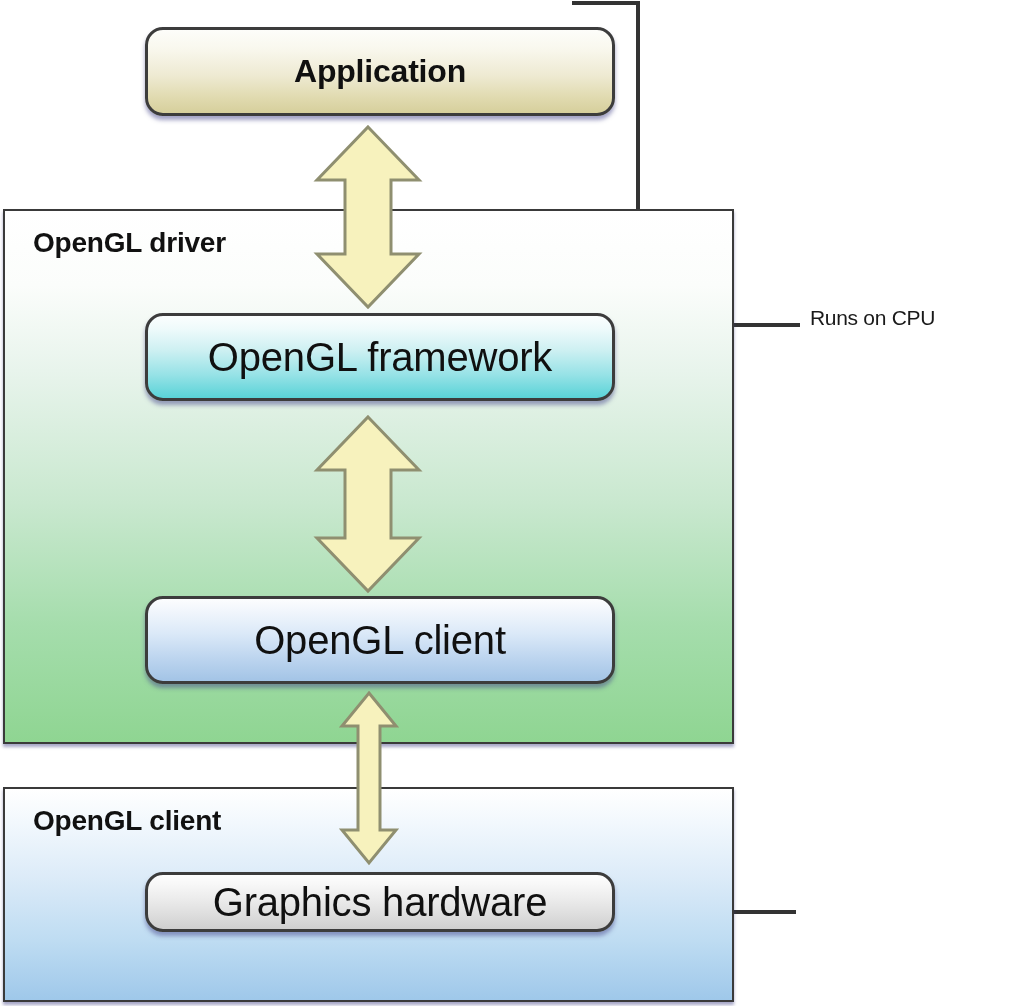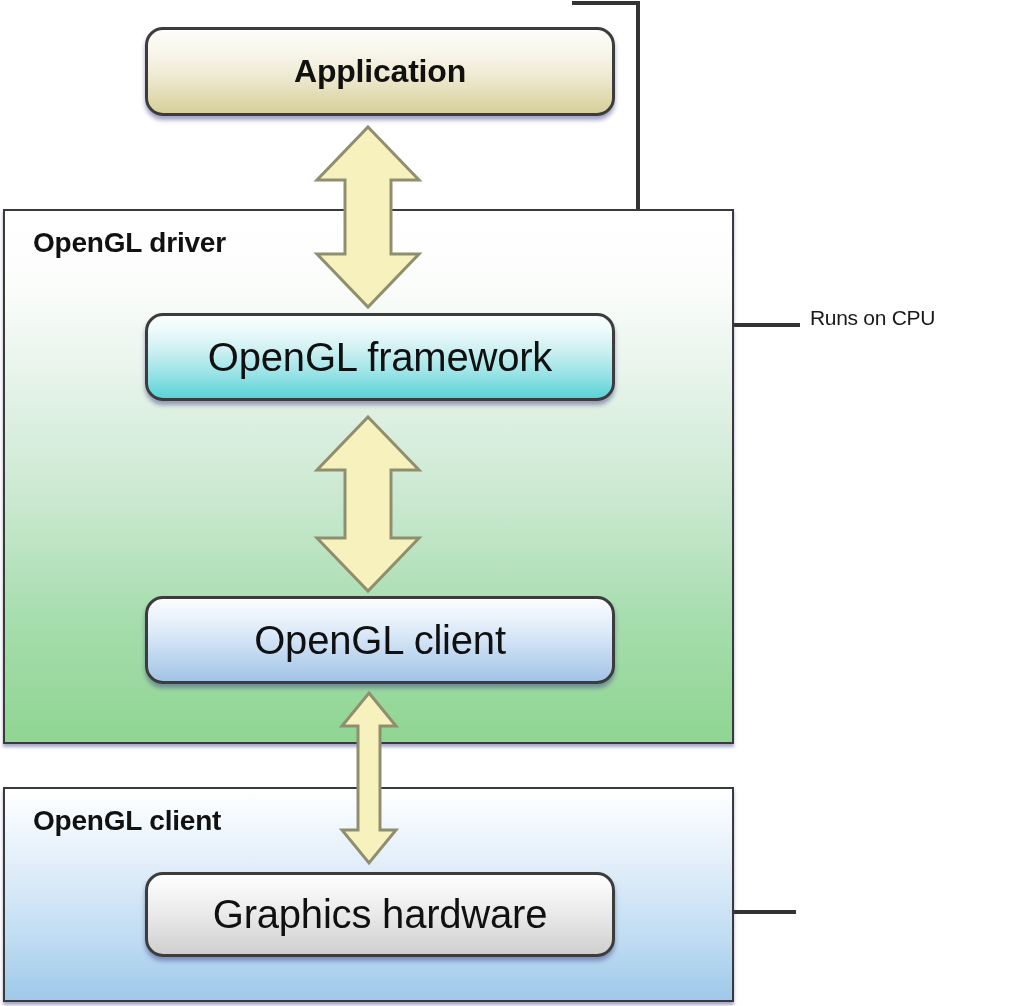--- a/index.html
+++ b/index.html
@@ -84,21 +84,21 @@
     height: 88px;
     background: linear-gradient(to bottom, #fbfefe 0%, #eefafb 16%, #cdf0f2 42%, #96e2e6 72%, #59d3d8 100%);
   }
   #box-driver {
     top: 596px;
     height: 88px;
     background: linear-gradient(to bottom, #fcfdfe 0%, #f0f5fc 16%, #dbe9f8 42%, #bdd5ef 72%, #a3c4e6 100%);
   }
   #box-hardware {
     top: 872px;
-    height: 85px;
+    height: 60px;
     background: linear-gradient(to bottom, #fefefe 0%, #f7f7f7 18%, #eaeaea 48%, #dcdcdc 76%, #cfcfcf 100%);
   }
 
   
   .arrow {
     position: absolute;
   }
 
   
   .rule {

